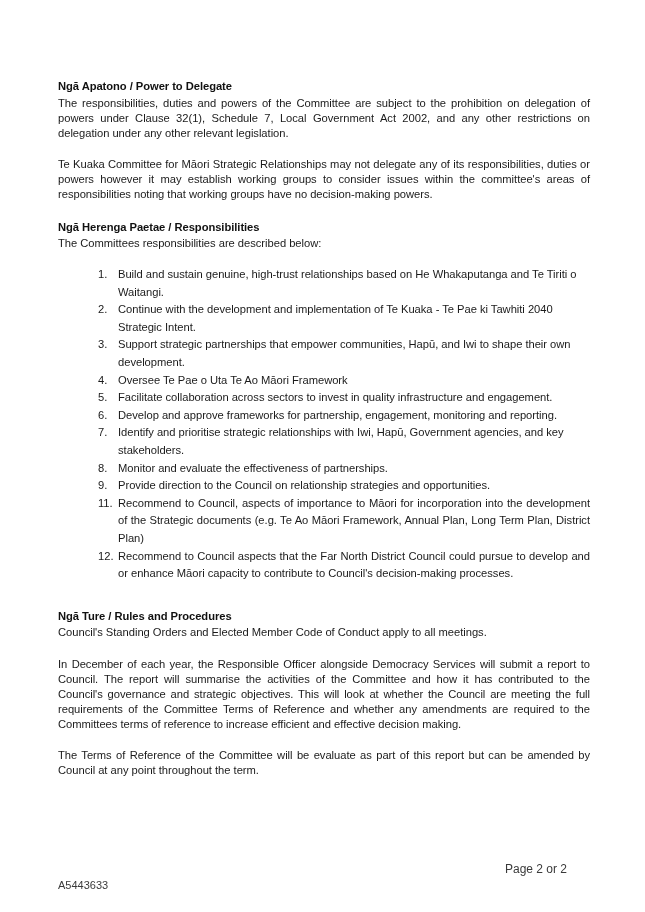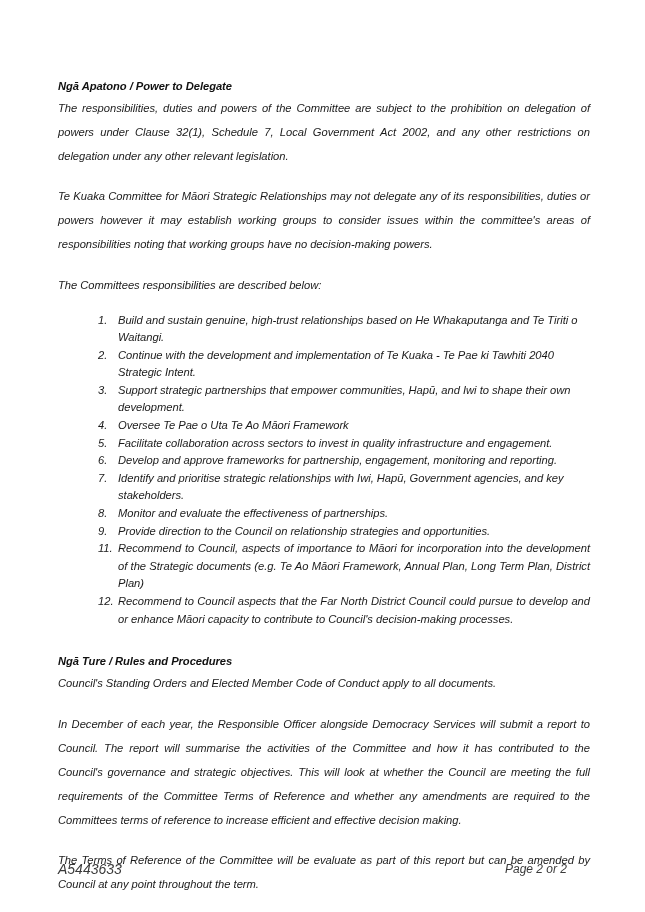--- a/index.html
+++ b/index.html
@@ -8,41 +8,40 @@
     background: #ffffff;
   }
   .page {
     position: relative;
     width: 645px;
     height: 912px;
     background: #ffffff;
     overflow: hidden;
     font-family: "Liberation Sans", sans-serif;
     color: #1a1a1a;
-    font-style: italic;
     -webkit-font-smoothing: antialiased;
   }
   .content {
     position: absolute;
     left: 58px;
     top: 78px;
     width: 532px;
   }
   h2.sec-heading {
     font-size: 11.2px;
     font-weight: bold;
     line-height: 17.5px;
     margin: 0;
     padding: 0;
     letter-spacing: -0.05px;
     color: #111111;
   }
   p.body-para {
     font-size: 11.2px;
-    line-height: 24px;
+    line-height: 15px;
     margin: 0;
     padding: 0;
     text-align: justify;
     color: #1a1a1a;
     letter-spacing: -0.03px;
   }
   p.body-para.tight {
     text-align: left;
   }
   .gap-para {
@@ -84,22 +83,22 @@
   .footer {
     position: absolute;
     left: 58px;
     top: 862px;
     width: 532px;
     height: 16px;
   }
   .footer-left {
     position: absolute;
     left: 0;
-    top: 0;
-    font-size: 14px;
+    top: 16px;
+    font-size: 11px;
     line-height: 14px;
     color: #3a3a3a;
   }
   .footer-right {
     position: absolute;
     left: 447px;
     top: 0;
     font-size: 12px;
     line-height: 14px;
     color: #3a3a3a;
@@ -112,20 +111,21 @@
 
   <div class="content">
 
     <h2 class="sec-heading">Ngā Apatono / Power to Delegate</h2>
     <p class="body-para">The responsibilities, duties and powers of the Committee are subject to the prohibition on delegation of powers under Clause 32(1), Schedule 7, Local Government Act 2002, and any other restrictions on delegation under any other relevant legislation.</p>
     <div class="gap-para"></div>
     <p class="body-para">Te Kuaka Committee for Māori Strategic Relationships may not delegate any of its responsibilities, duties or powers however it may establish working groups to consider issues within the committee's areas of responsibilities noting that working groups have no decision-making powers.</p>
 
     <div class="gap-section"></div>
 
+    <h2 class="sec-heading">Ngā Herenga Paetae / Responsibilities</h2>
     <p class="body-para tight">The Committees responsibilities are described below:</p>
 
     <div class="gap-list"></div>
 
     <ol class="resp-list">
       <li>
         <span class="marker">1.</span>
         <span>Build and sustain genuine, high-trust relationships based on He Whakaputanga and Te Tiriti o Waitangi.</span>
       </li>
       <li>
@@ -167,21 +167,21 @@
       <li class="justify">
         <span class="marker">12.</span>
         <span>Recommend to Council aspects that the Far North District Council could pursue to develop and or enhance Māori capacity to contribute to Council's decision-making processes.</span>
       </li>
     </ol>
 
     <div class="gap-section"></div>
     <div style="height:8px"></div>
 
     <h2 class="sec-heading">Ngā Ture / Rules and Procedures</h2>
-    <p class="body-para tight">Council's Standing Orders and Elected Member Code of Conduct apply to all documents.</p>
+    <p class="body-para tight">Council's Standing Orders and Elected Member Code of Conduct apply to all meetings.</p>
 
     <div class="gap-section"></div>
 
     <p class="body-para">In December of each year, the Responsible Officer alongside Democracy Services will submit a report to Council. The report will summarise the activities of the Committee and how it has contributed to the Council's governance and strategic objectives. This will look at whether the Council are meeting the full requirements of the Committee Terms of Reference and whether any amendments are required to the Committees terms of reference to increase efficient and effective decision making.</p>
     <div class="gap-para"></div>
     <p class="body-para">The Terms of Reference of the Committee will be evaluate as part of this report but can be amended by Council at any point throughout the term.</p>
 
   </div>
 
   <div class="footer">

